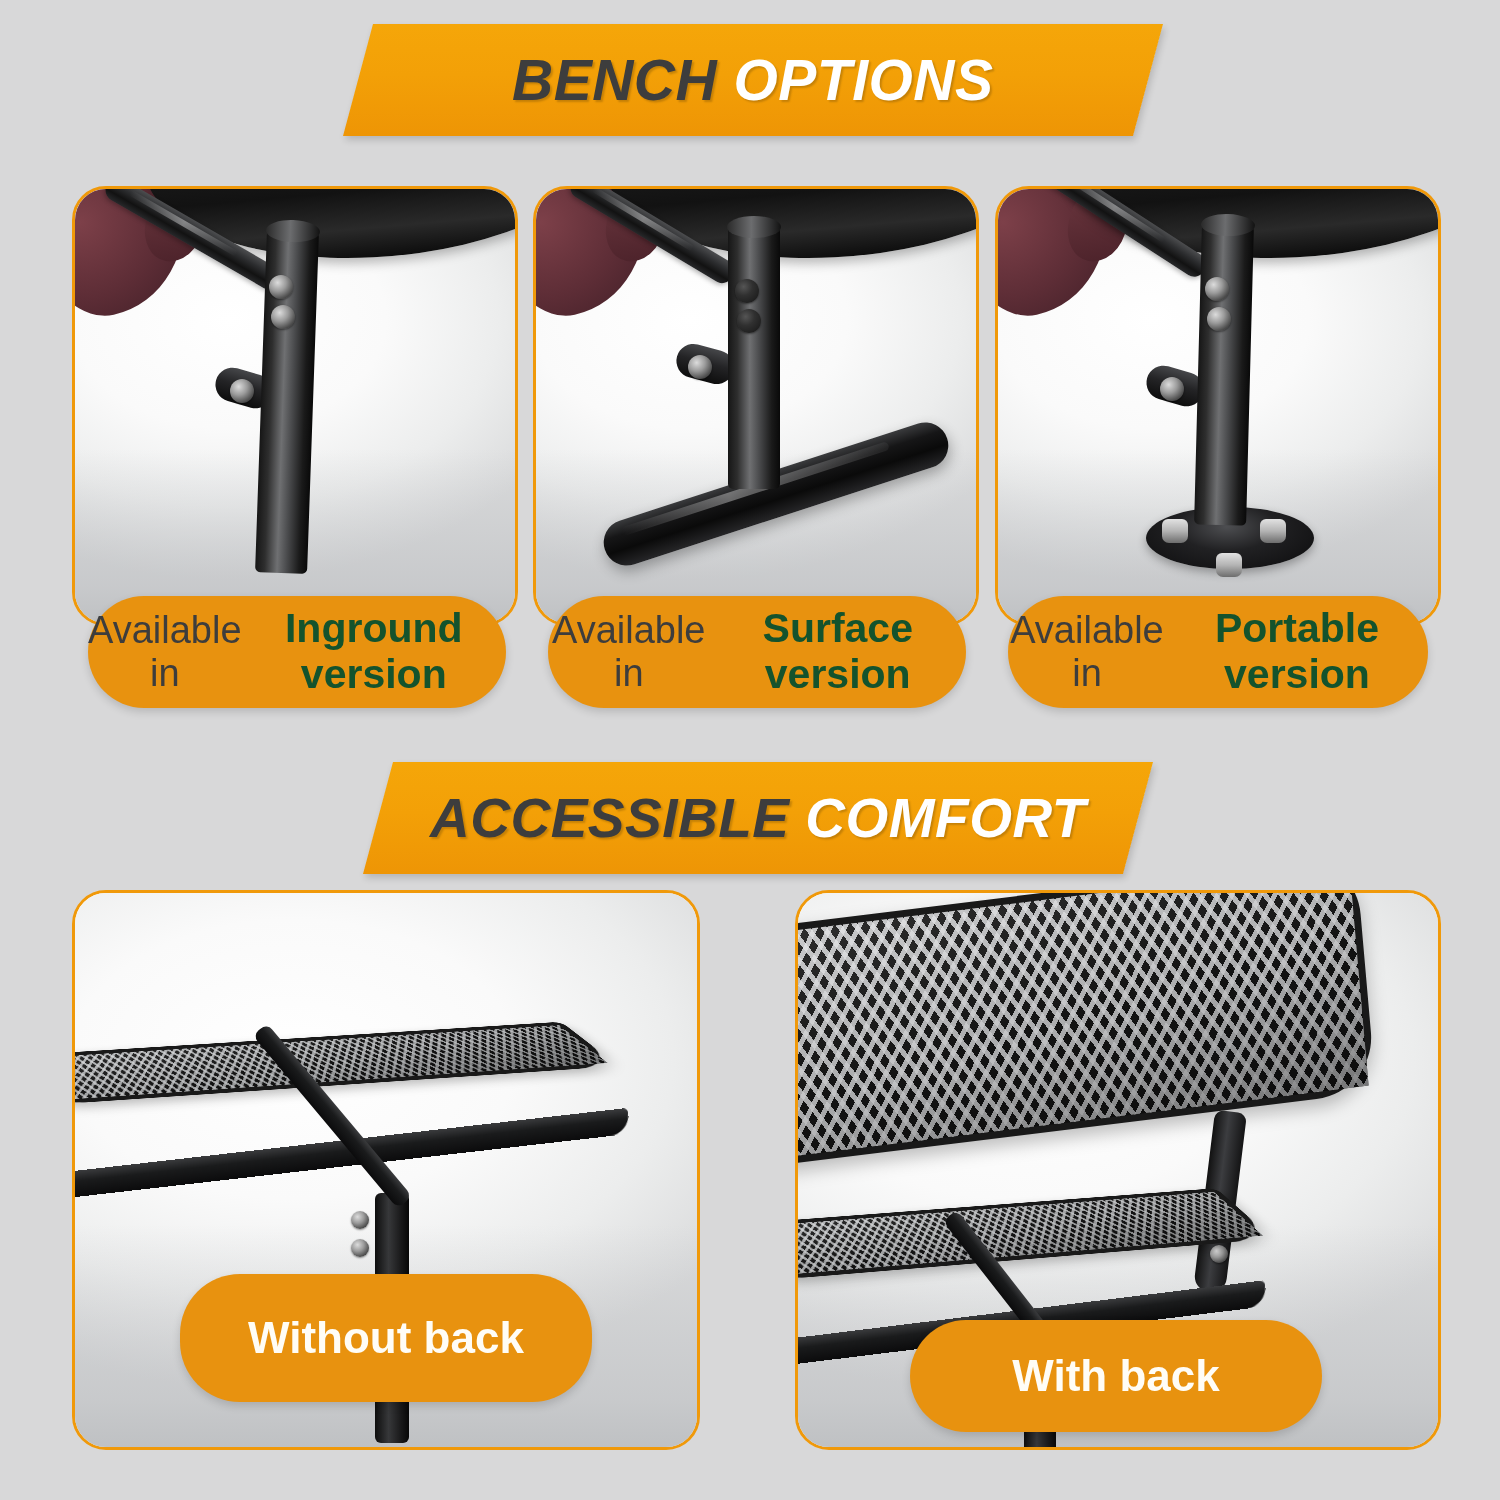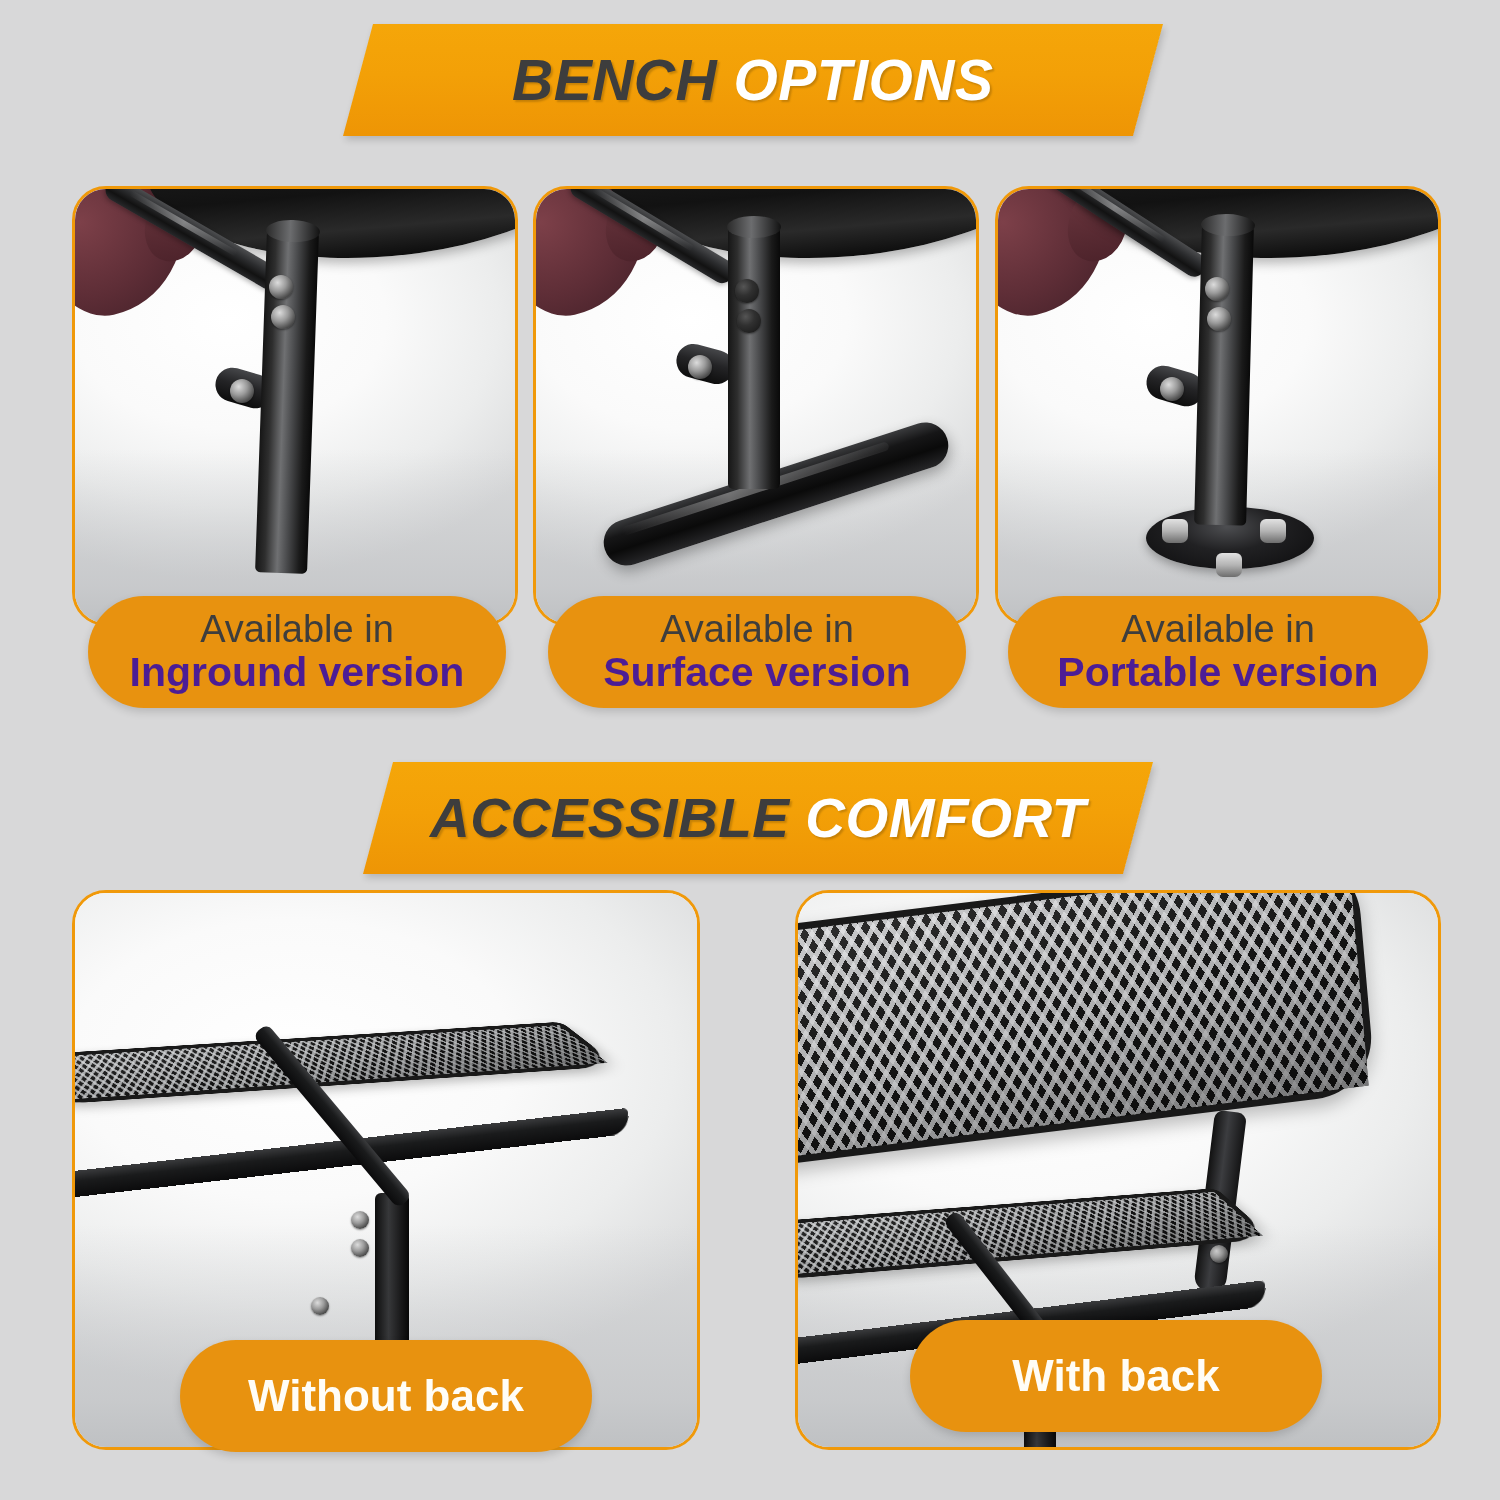--- a/index.html
+++ b/index.html
@@ -240,48 +240,48 @@
     background: linear-gradient(90deg, #111 0%, #3c3d40 45%, #141415 100%);
     border-radius: 14px;
   }
 
   
   .pill {
     position: absolute;
     background: #e8920f;
     border-radius: 60px;
     display: flex;
-    flex-direction: column;
+    flex-direction: row;
     align-items: center;
     justify-content: center;
     text-align: center;
     box-shadow: 0 4px 9px rgba(0,0,0,0.15);
     line-height: 1.12;
   }
   .pill-top {
     color: #3d3d3d;
     font-size: 38px;
     font-weight: normal;
   }
   .pill-bottom {
-    color: #4c1d95;
+    color: #14532d;
     font-size: 41px;
     font-weight: bold;
   }
   .pill-single {
     color: #fffdf6;
     font-size: 44px;
     font-weight: bold;
   }
 
   #pill-inground { left: 88px;  top: 596px; width: 418px; height: 112px; }
   #pill-portable { left: 548px; top: 596px; width: 418px; height: 112px; }
   #pill-surface  { left: 1008px;top: 596px; width: 420px; height: 112px; }
 
-  #pill-without-back { left: 180px; top: 1340px; width: 412px; height: 112px; }
+  #pill-without-back { left: 180px; top: 1274px; width: 412px; height: 128px; }
   #pill-with-back    { left: 910px; top: 1320px; width: 412px; height: 112px; }
 </style>
 </head>
 <body>
 
 <div class="banner" id="banner-1">
   <div class="banner-inner">
     <span class="banner-dark">BENCH </span>
     <span class="banner-light">OPTIONS</span>
   </div>

